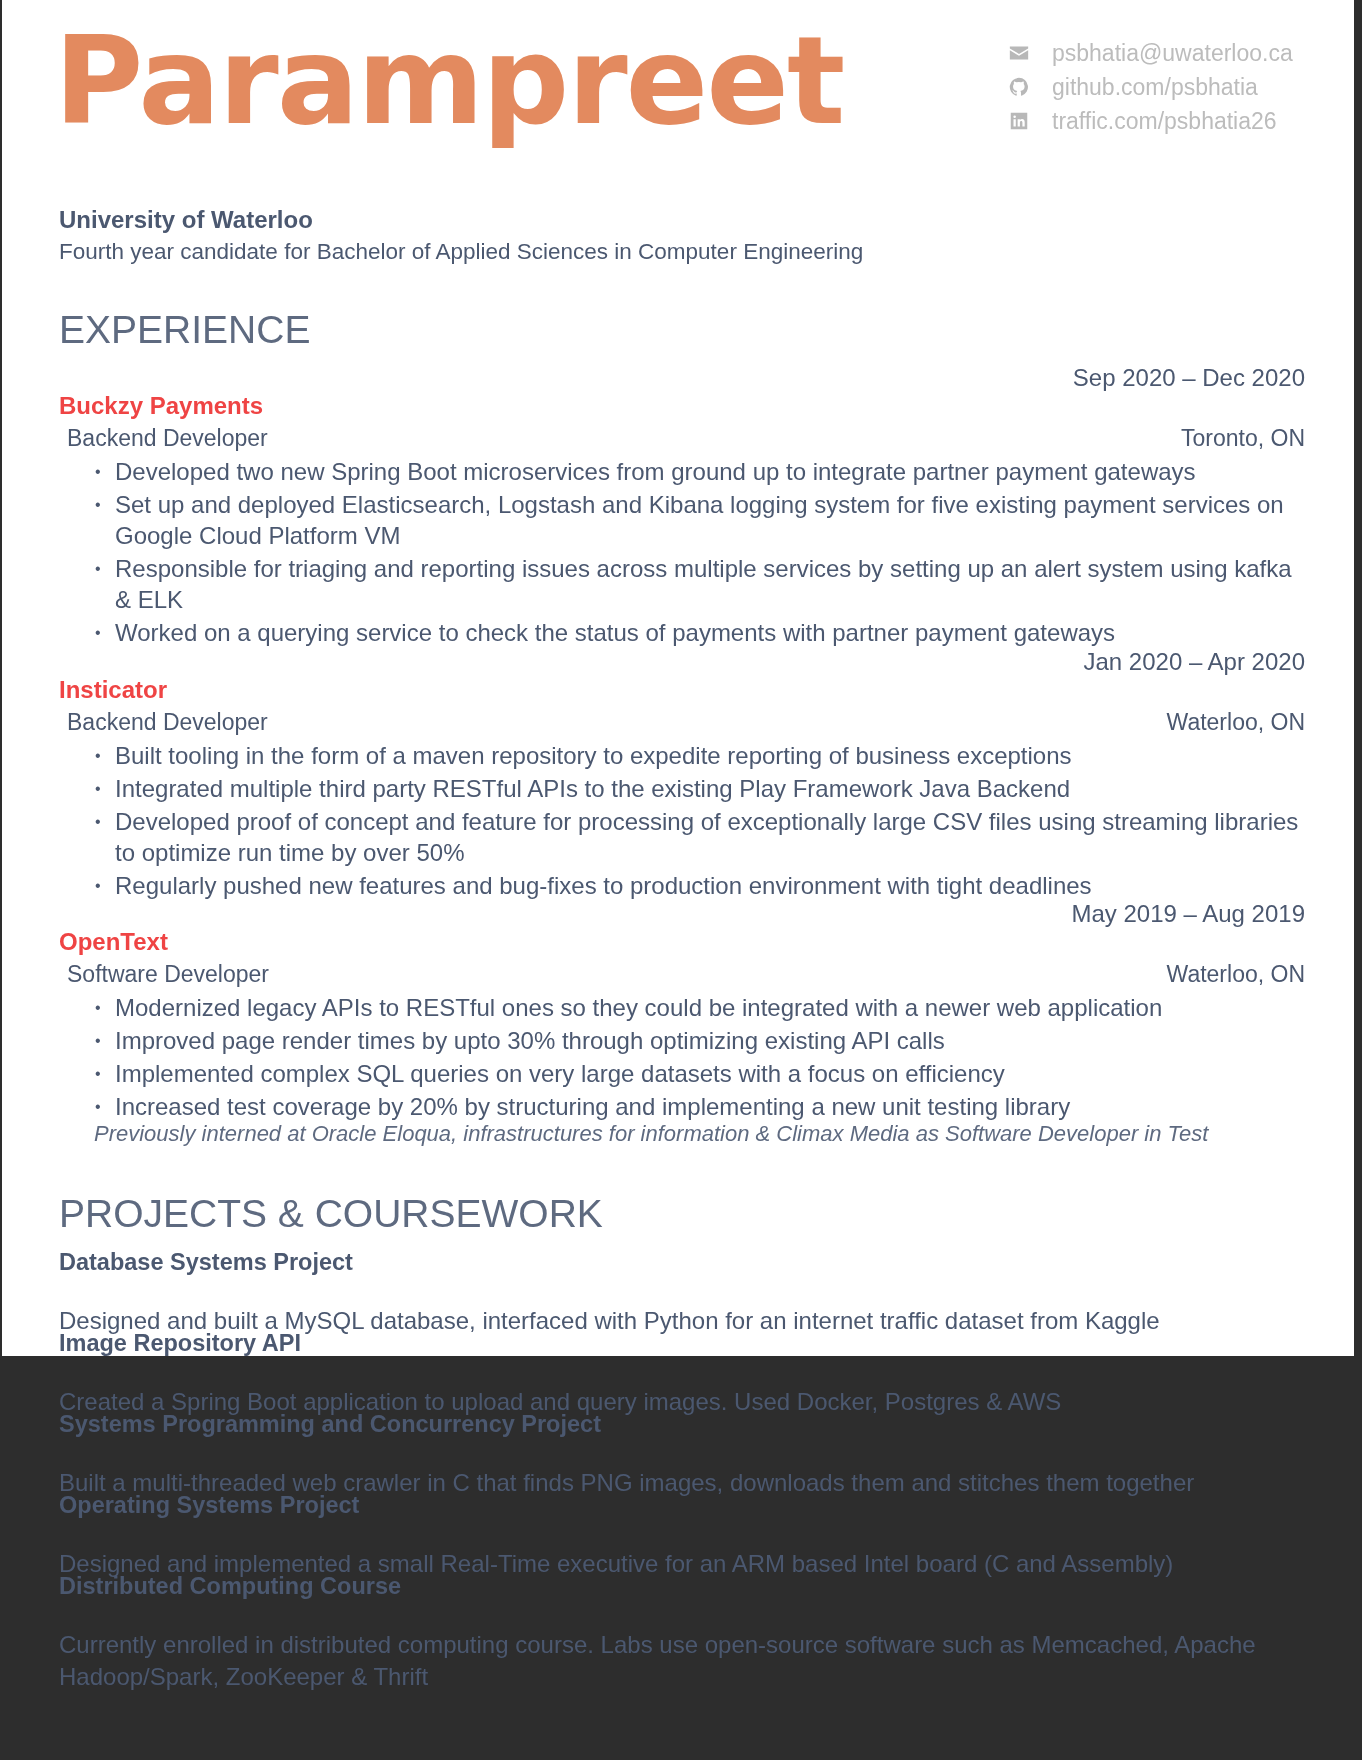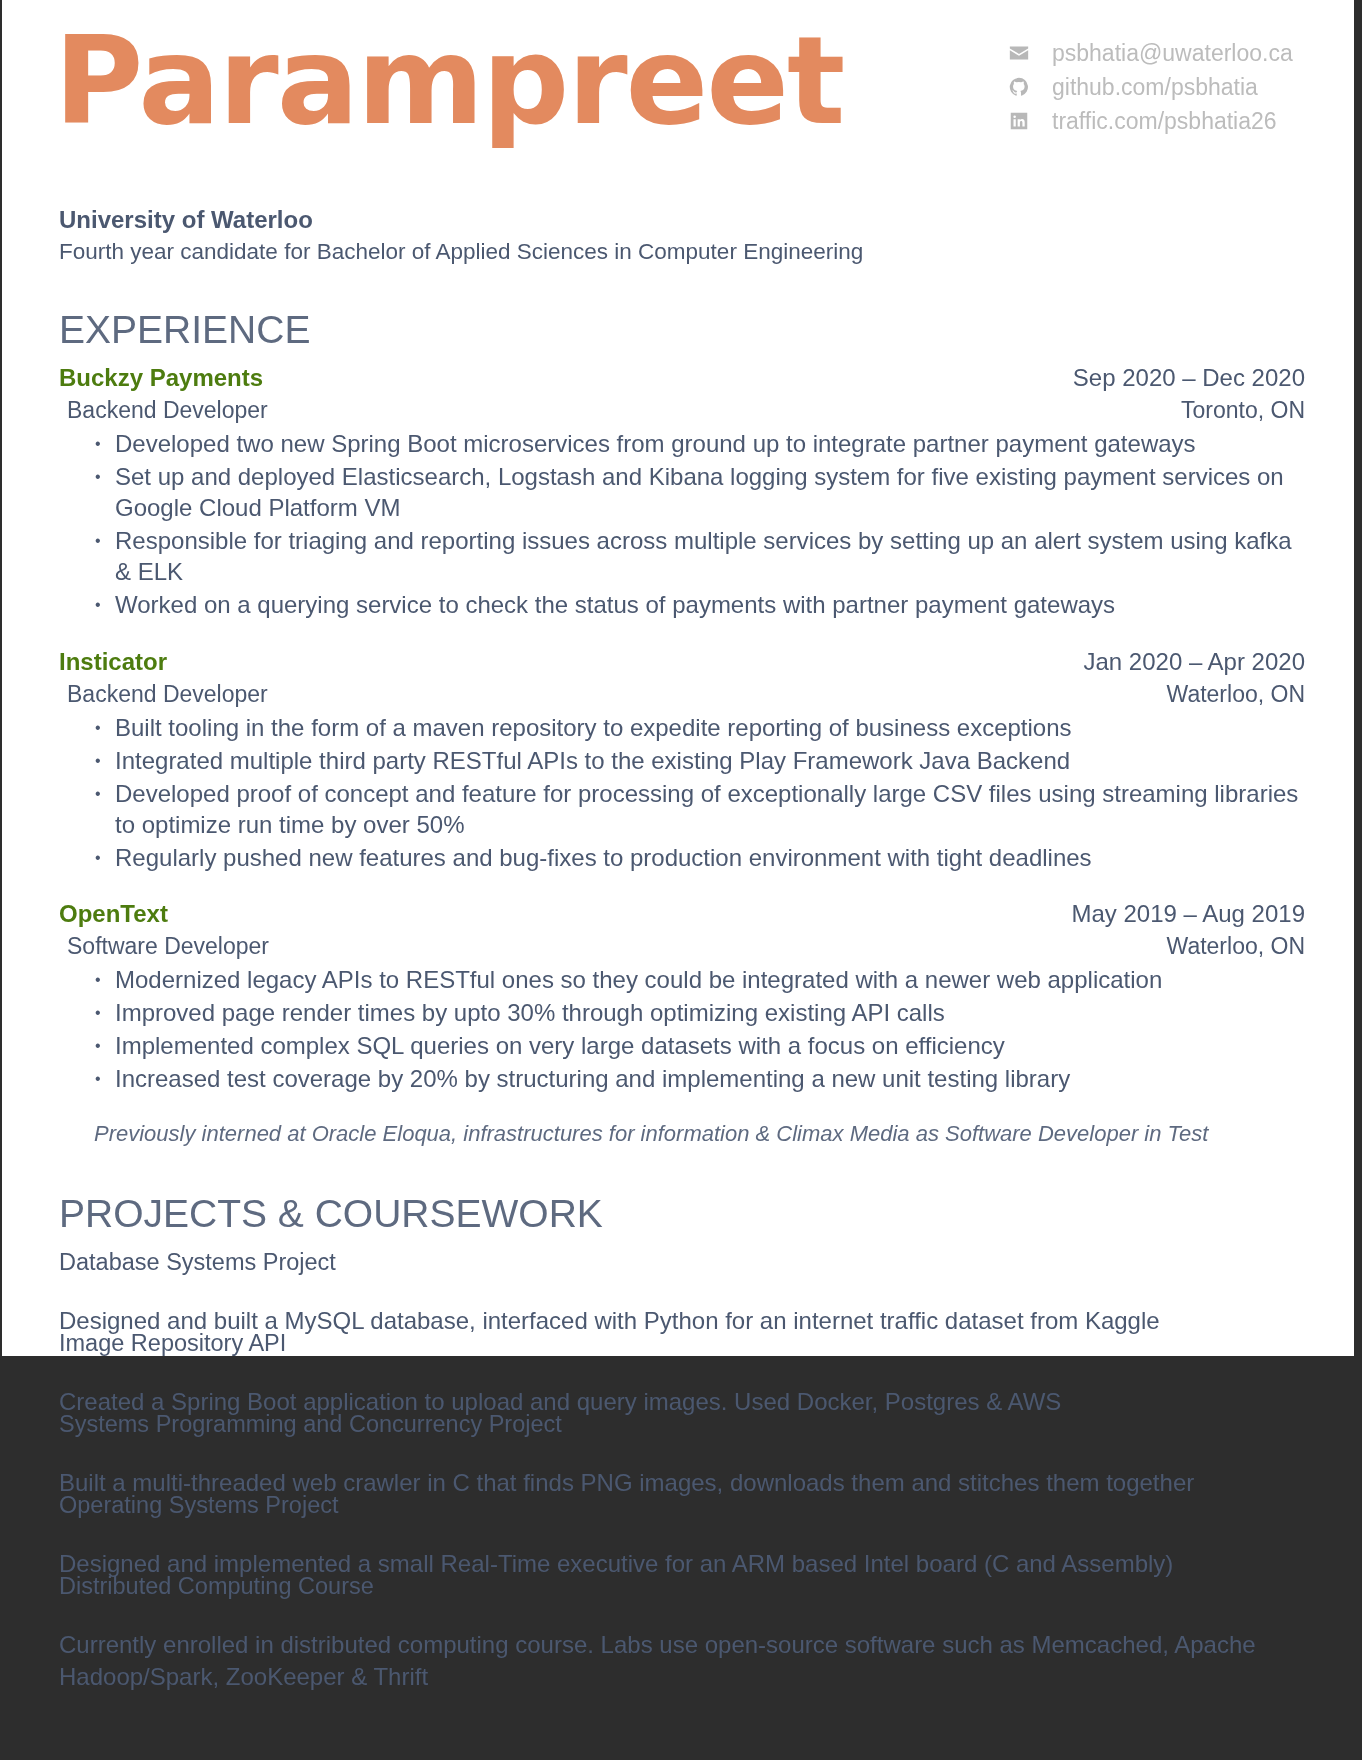--- a/index.html
+++ b/index.html
@@ -31,38 +31,38 @@
     .edu .school { font-size: 24px; font-weight: bold; color: #4b5870; line-height: 32px; }
     .edu .degree { font-size: 22.5px; color: #4b5870; line-height: 32px; }
     .section-title {
       position: absolute; left: 57px;
       font-size: 39px; font-weight: normal; color: #5e6a80;
       letter-spacing: 0px; line-height: 1;
       font-family: "Liberation Sans", sans-serif;
     }
     .job { position: absolute; left: 57px; width: 1246px; }
     .job-row { display: flex; justify-content: space-between; line-height: 32px; }
-    .job-company { font-size: 24px; font-weight: bold; color: #4d7c0f; }
+    .job-company { font-size: 24px; font-weight: bold; color: #ef4444; margin-top: 28px; }
     .job-dates { font-size: 24px; color: #4b5870; }
     .job-title, .job-location { font-size: 23px; color: #4b5870; margin-left: 8px; }
     ul.bullets { list-style: none; margin: 2px 0 0 0; padding: 0 0 0 36px; }
     ul.bullets li {
       position: relative; padding-left: 20px;
       font-size: 24px; line-height: 31px; color: #4b5870;
       margin-bottom: 2px;
     }
     ul.bullets li::before {
       content: "\2022"; position: absolute; left: 0; top: 0; font-size: 16px; color: #4b5870;
     }
     .note {
       position: absolute; left: 92px; top: 1121px;
       font-size: 22px; font-style: italic; color: #5e6a80;
     }
     .project { position: absolute; left: 57px; width: 1250px; }
-    .project .ptitle { font-size: 23.5px; font-weight: normal; color: #4b5870; line-height: 32px; }
+    .project .ptitle { font-size: 23.5px; font-weight: bold; color: #4b5870; line-height: 32px; }
     .project .pdesc { font-size: 24px; color: #4b5870; line-height: 32px; margin-top: 27px; }
   </style>
 </head>
 <body>
 
 <div class="page">
 
   <div class="name">Parampreet</div>
 
   <div class="contacts">

